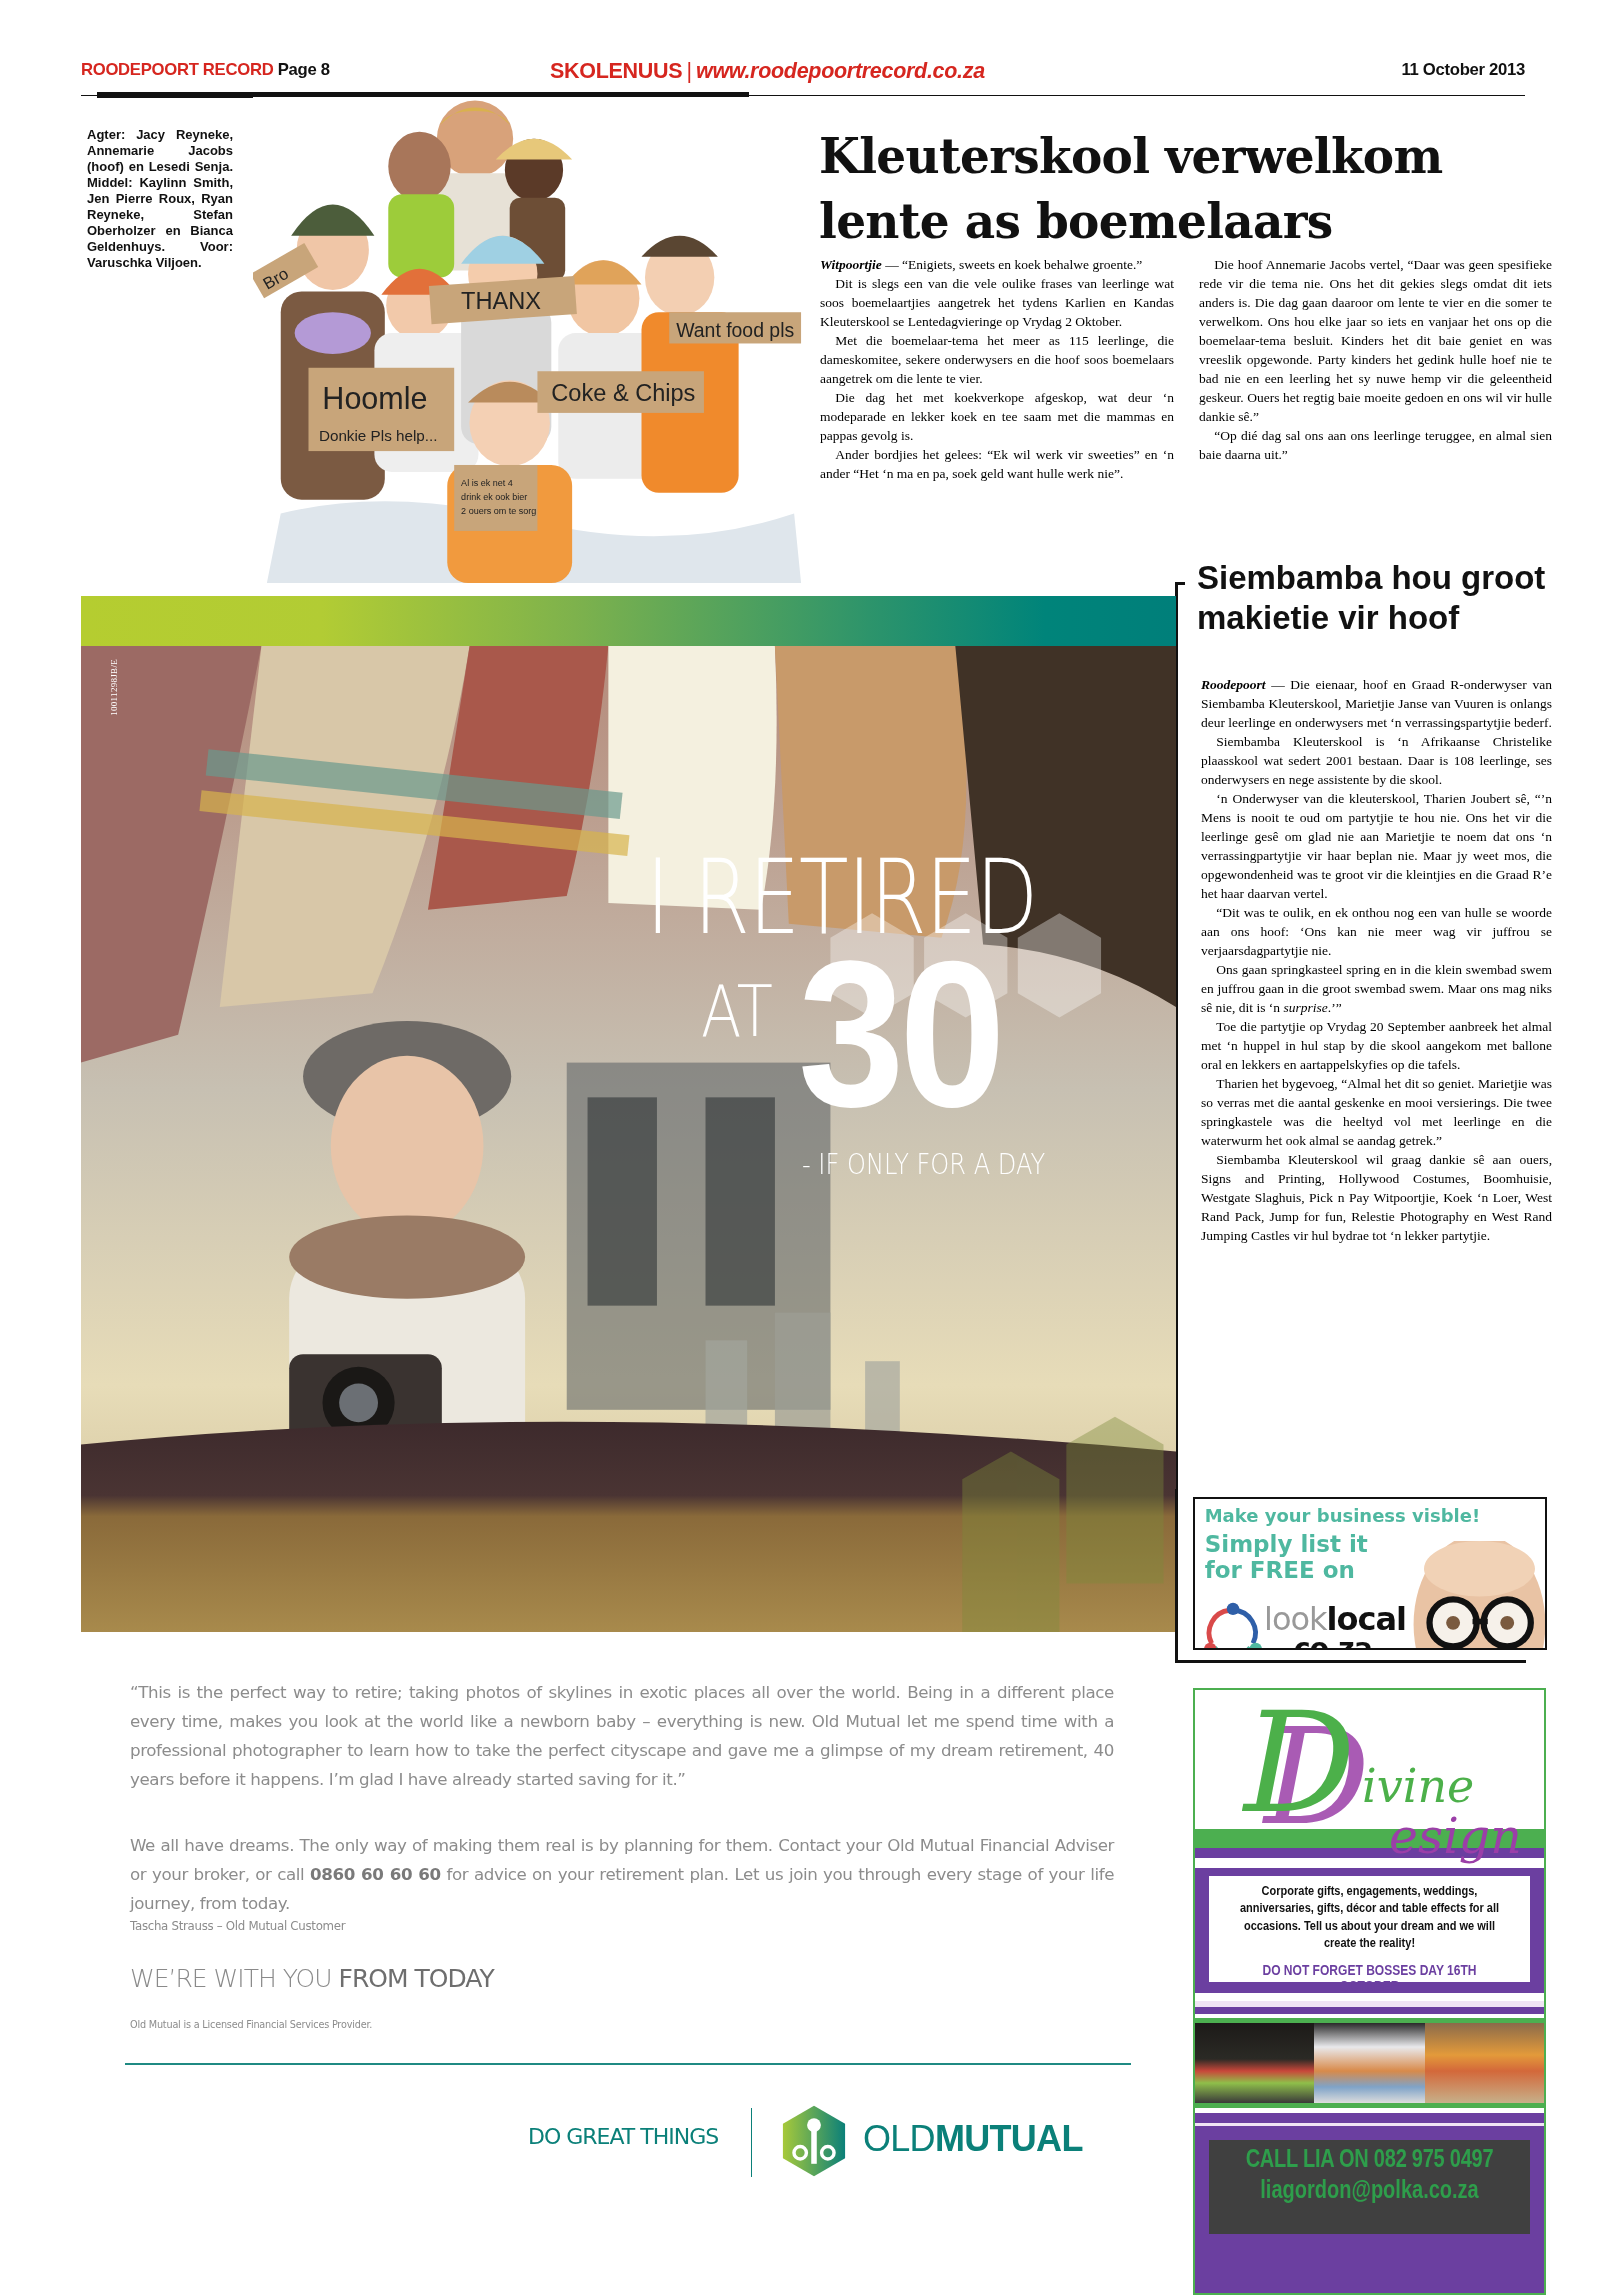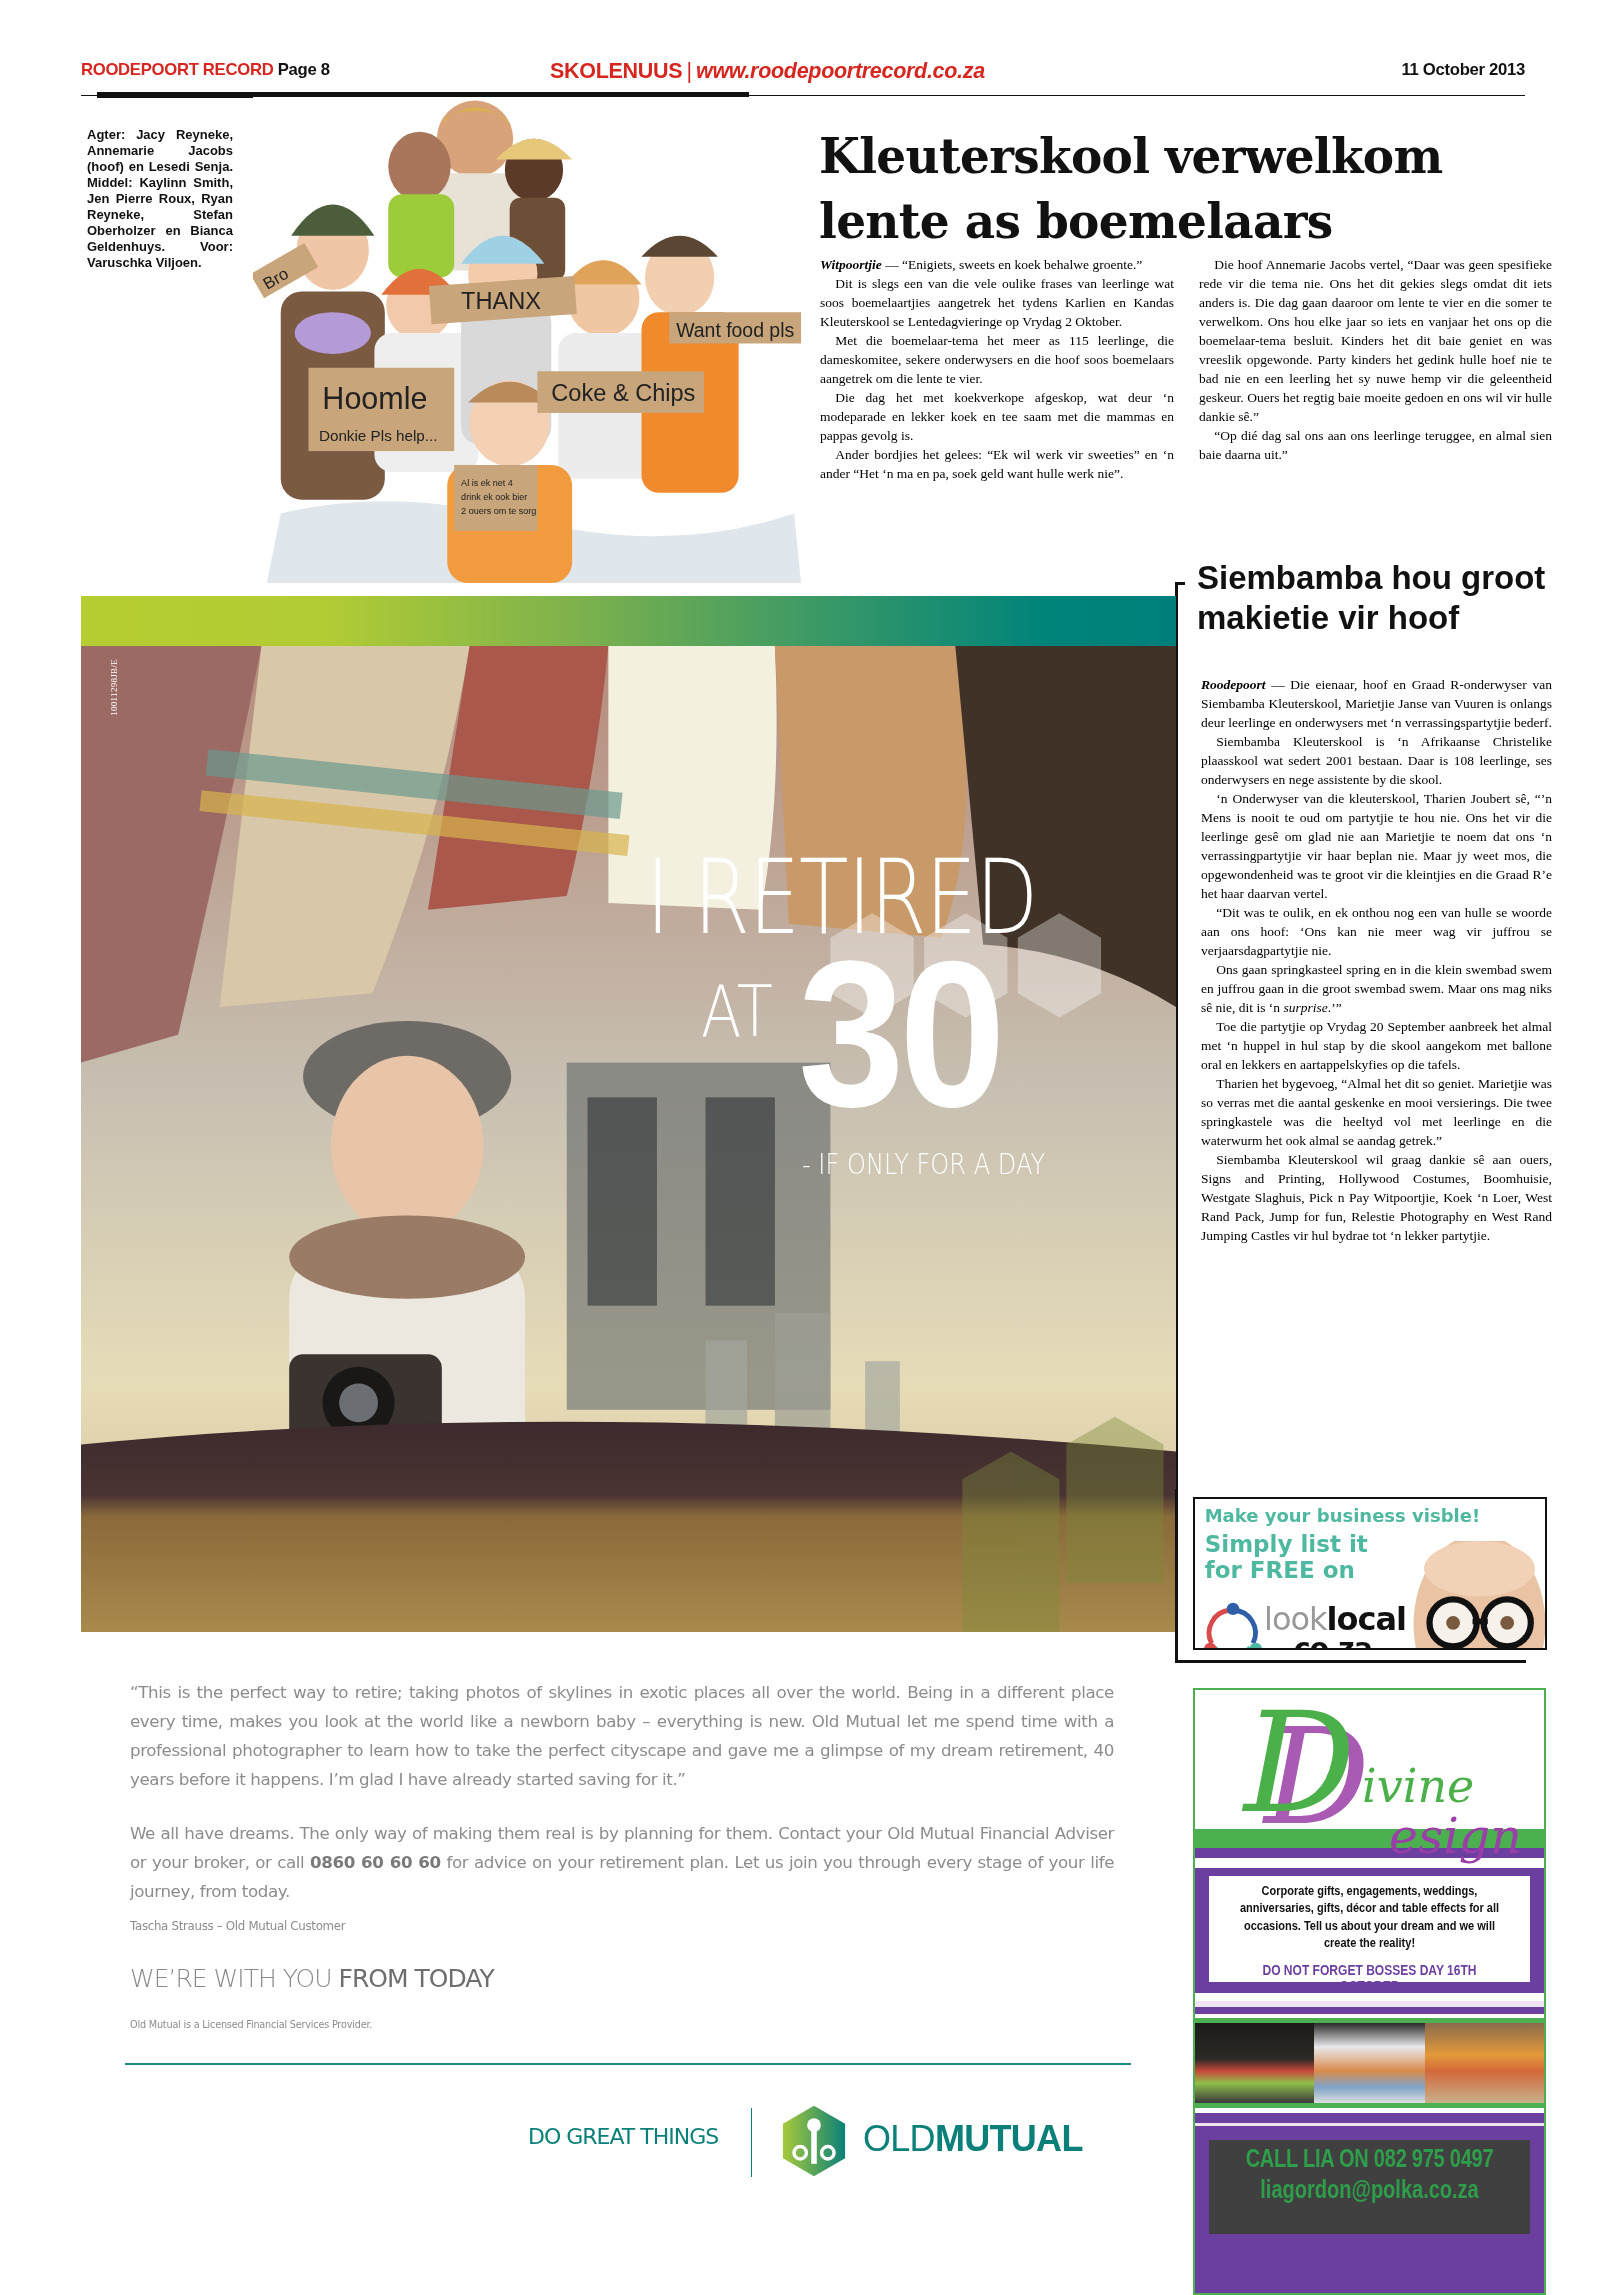--- a/index.html
+++ b/index.html
@@ -44,21 +44,21 @@
   .om-band { position: absolute; left: 81px; top: 596px; width: 1095px; height: 50px; background: linear-gradient(90deg, #b5cd30 0%, #b2cc34 22%, #7eb24c 45%, #2d946b 72%, #00847a 88%, #007f7a 100%); }
   .om-photo { position: absolute; left: 81px; top: 646px; width: 1095px; height: 986px; overflow: hidden; background: #c9b89c; }
   .om-photo svg { display: block; width: 100%; height: 100%; }
   .om-code { position: absolute; left: 109px; top: 659px; font-size: 9px; color: #fff; writing-mode: vertical-rl; transform: rotate(180deg); letter-spacing: 0.3px; }
   .om-retired { position: absolute; left: 646px; top: 845px; font-family: "DejaVu Sans", sans-serif; font-weight: 200; font-size: 104px; line-height: 104px; color: #fff; letter-spacing: -1.4px; transform: scaleX(0.78); transform-origin: left top; }
   .om-at { position: absolute; left: 701px; top: 975px; font-family: "DejaVu Sans", sans-serif; font-weight: 200; font-size: 72px; line-height: 72px; color: #fff; transform: scaleX(0.82); transform-origin: left top; }
   .om-30 { position: absolute; left: 798px; top: 930px; font-family: "Liberation Sans", sans-serif; font-weight: bold; font-size: 208px; line-height: 208px; color: #fff; letter-spacing: -5.6px; transform: scaleX(0.92); transform-origin: left top; }
   .om-ifonly { position: absolute; left: 802px; top: 1148px; font-family: "DejaVu Sans", sans-serif; font-weight: 200; font-size: 28px; color: #fff; letter-spacing: 0px; transform: scaleX(0.86); transform-origin: left top; }
 
   .om-quote { position: absolute; left: 130px; top: 1678px; width: 984px; font-family: "DejaVu Sans", sans-serif; font-size: 16.7px; line-height: 29px; color: #8c8c8c; text-align: justify; letter-spacing: -0.4px; }
-  .om-quote p + p { margin-top: 25px; }
+  .om-quote p + p { margin-top: 37px; }
   .om-quote .phone { font-weight: bold; color: #7a7a7a; }
   .om-sign { position: absolute; left: 130px; top: 1919px; font-family: "DejaVu Sans", sans-serif; font-size: 11.8px; color: #8c8c8c; letter-spacing: -0.3px; }
   .om-tagline { position: absolute; left: 130px; top: 1964px; font-family: "DejaVu Sans", sans-serif; font-size: 25px; color: #8a8a8a; letter-spacing: -1px; font-weight: 200; }
   .om-tagline b { font-weight: normal; color: #6e6e6e; margin-top: 44px; }
   .om-fsp { position: absolute; left: 130px; top: 2019px; font-family: "DejaVu Sans", sans-serif; font-size: 9.7px; color: #8c8c8c; letter-spacing: -0.2px; }
   .om-rule { position: absolute; left: 125px; top: 2063px; width: 1006px; height: 2.1px; background: #1f8a83; }
   .om-dgt { position: absolute; left: 528px; top: 2124px; font-family: "DejaVu Sans", sans-serif; font-size: 22px; color: #0b8079; letter-spacing: -1px; }
   .om-divider { position: absolute; left: 751px; top: 2108px; width: 1.4px; height: 69px; background: #0b8079; }
   .om-logo { position: absolute; left: 776px; top: 2103px; width: 76px; height: 76px; }
   .om-name { position: absolute; left: 863px; top: 2118px; font-family: "Liberation Sans", sans-serif; font-size: 36px; color: #0b8079; letter-spacing: -0.7px; }

